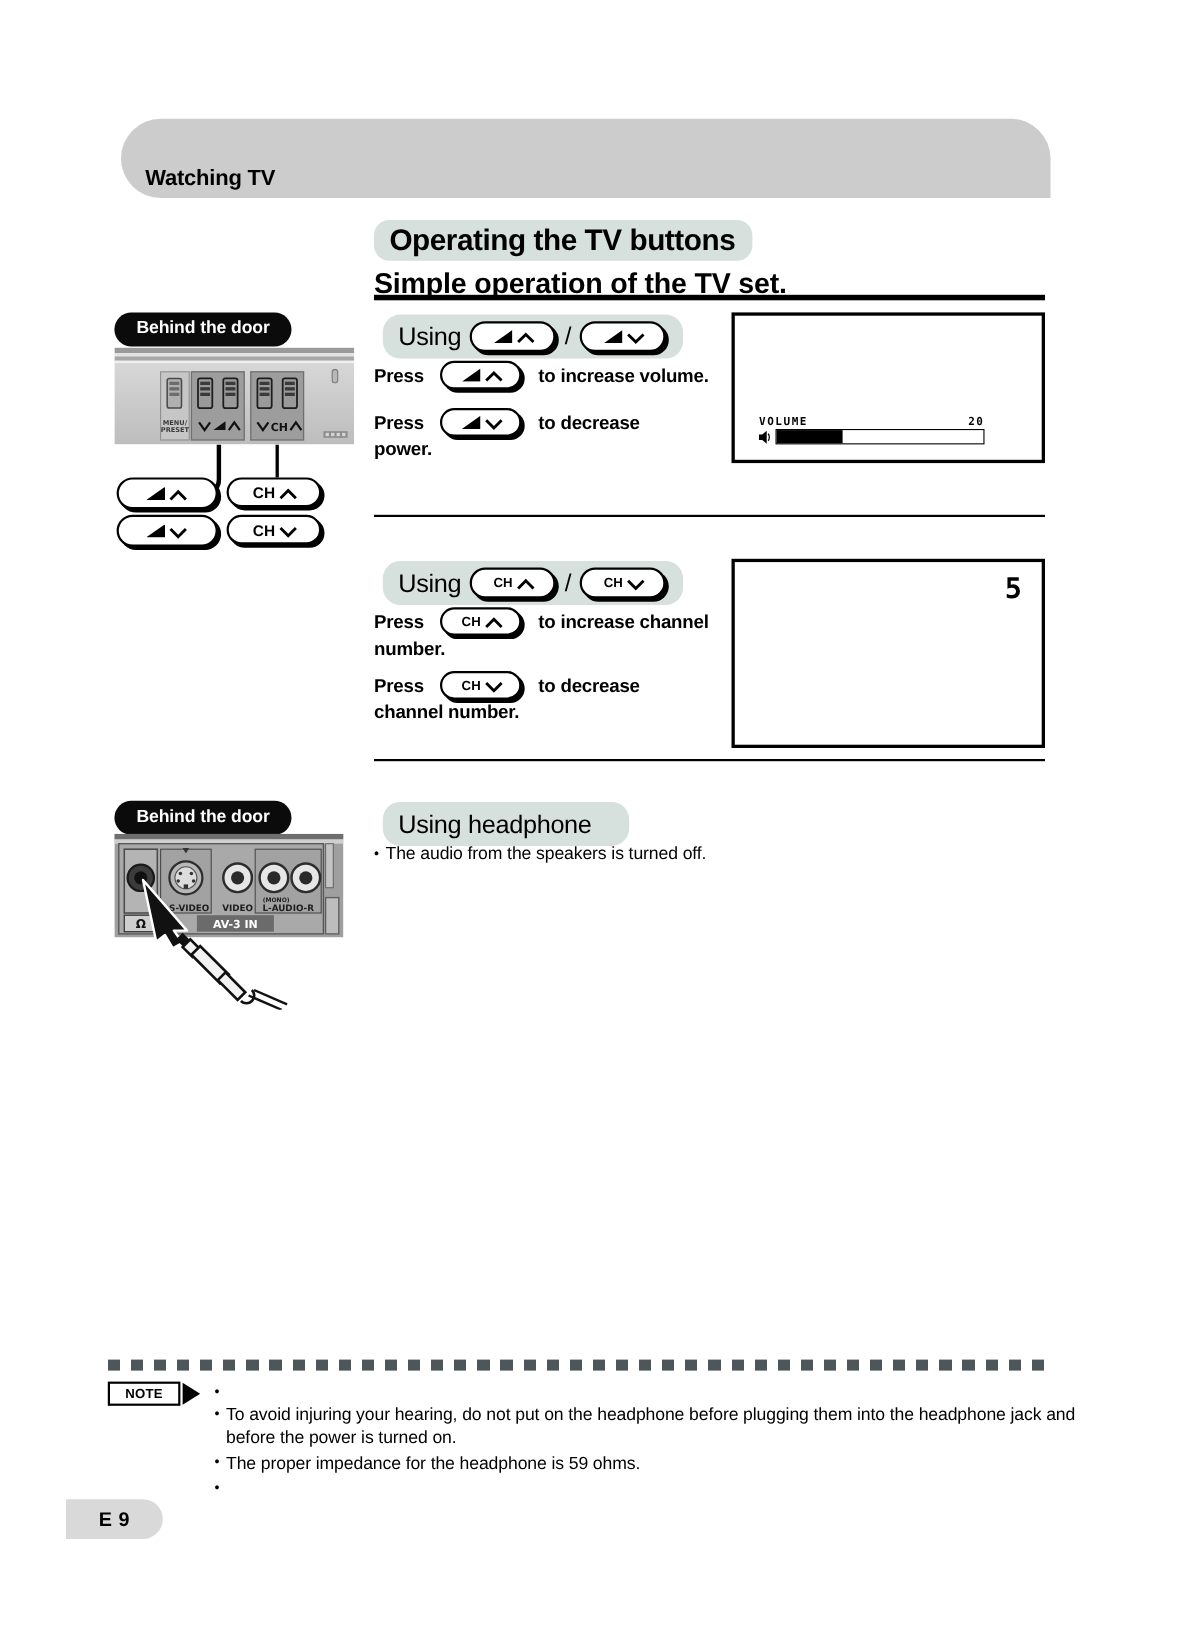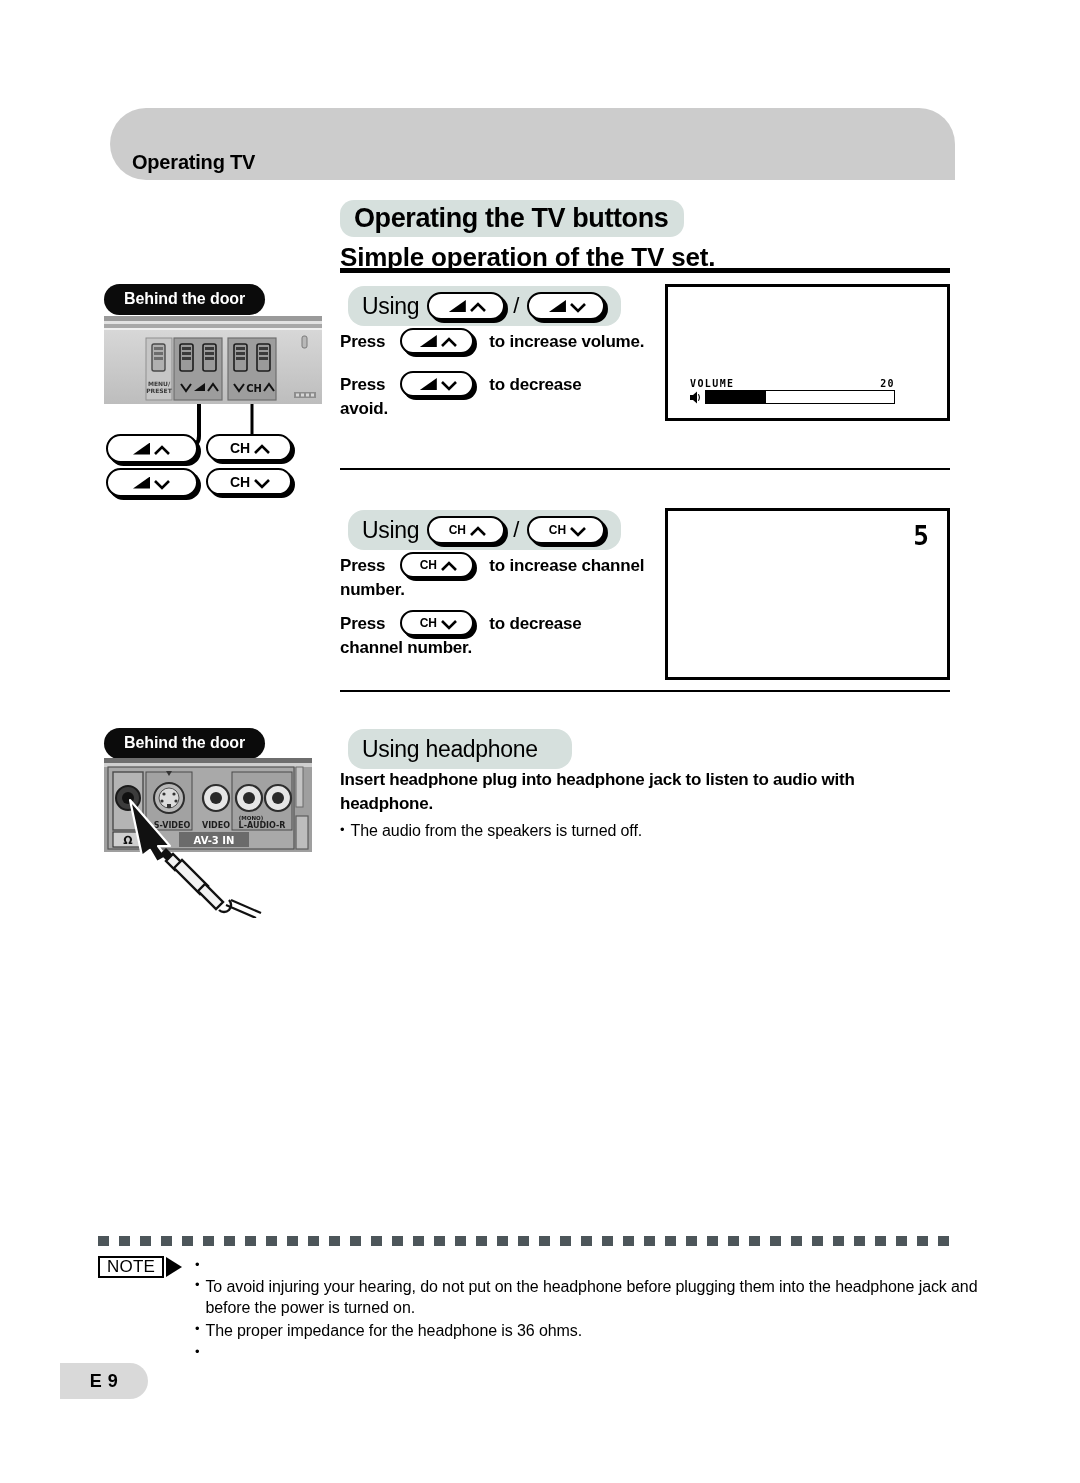--- a/index.html
+++ b/index.html
@@ -322,22 +322,22 @@
   }
   .note-badge {
     position: absolute;
     left: 0;
     top: 0;
     width: 66px;
     height: 22px;
     border: 2.5px solid #000;
     box-sizing: border-box;
     background: #fff;
-    font-size: 17px;
-    font-weight: normal;
+    font-size: 12px;
+    font-weight: bold;
     letter-spacing: 0.2px;
     display: flex;
     align-items: center;
     justify-content: center;
   }
   .note-arrow {
     position: absolute;
     left: 68px;
     top: 1px;
     width: 0;
@@ -374,21 +374,21 @@
     justify-content: center;
     font-size: 18px;
     font-weight: bold;
     letter-spacing: 0.5px;
   }
 </style>
 </head>
 <body>
 
 <div class="header-band">
-  <div class="header-band-label">Operating TV</div>
+  <div class="header-band-label">Watching TV</div>
 </div>
 
 <div class="page-title-wrap">
   <div class="page-title">Operating the TV buttons</div>
 </div>
 <div class="page-subtitle">Simple operation of the TV set.</div>
 <div class="title-rule"></div>
 
 <div class="section-rule r1"></div>
 <div class="section-rule r2"></div>
@@ -561,21 +561,21 @@
         <span class="wedge"></span>
         <span class="chev">
           <svg width="18" height="12" viewBox="0 0 18 12">
               <path d="M2 3 L9 10 L16 3" fill="none" stroke="#000" stroke-width="2.6"></path>
             </svg>
         </span>
       </span>
     </span>
     <span>to decrease</span>
   </div>
-  <div class="cont">avoid.</div>
+  <div class="cont">power.</div>
 </div>
 
 <div class="tv-screen vol">
   <div class="osd-volume">
     <div class="osd-vol-row1">
       <span>VOLUME</span>
       <span>20</span>
     </div>
     <div class="osd-vol-row2">
       <span class="spk-icon">
@@ -653,21 +653,20 @@
   <div class="osd-channel">5</div>
 </div>
 
 <div class="door-badge b2">Behind the door</div>
 
 <div class="using-bar using-hp">
   <span class="using-word">Using headphone</span>
 </div>
 
 <div class="hp-body">
-  <div class="hp-lead">Insert headphone plug into headphone jack to listen to audio with headphone.</div>
   <div class="hp-bullet">
     <span class="dot">•</span>
     <span>The audio from the speakers is turned off.</span>
   </div>
 </div>
 
 <div class="jack-illus">
   <svg width="220" height="160" viewBox="0 0 220 160" xmlns="http://www.w3.org/2000/svg">
 
     <rect x="0" y="0" width="208" height="94" fill="#9f9f9f"></rect>
@@ -732,21 +731,21 @@
   <div class="note-list" id="note-list">
       <div class="note-item">
         <span class="dot">•</span>
       </div>
       <div class="note-item">
         <span class="dot">•</span>
         <span>To avoid injuring your hearing, do not put on the headphone before plugging them into the headphone jack and before the power is turned on.</span>
       </div>
       <div class="note-item">
         <span class="dot">•</span>
-        <span>The proper impedance for the headphone is 36 ohms.</span>
+        <span>The proper impedance for the headphone is 59 ohms.</span>
       </div>
       <div class="note-item">
         <span class="dot">•</span>
       </div>
     </div>
 </div>
 
 <div class="page-tab">E 9</div>
 
 </body></html>

